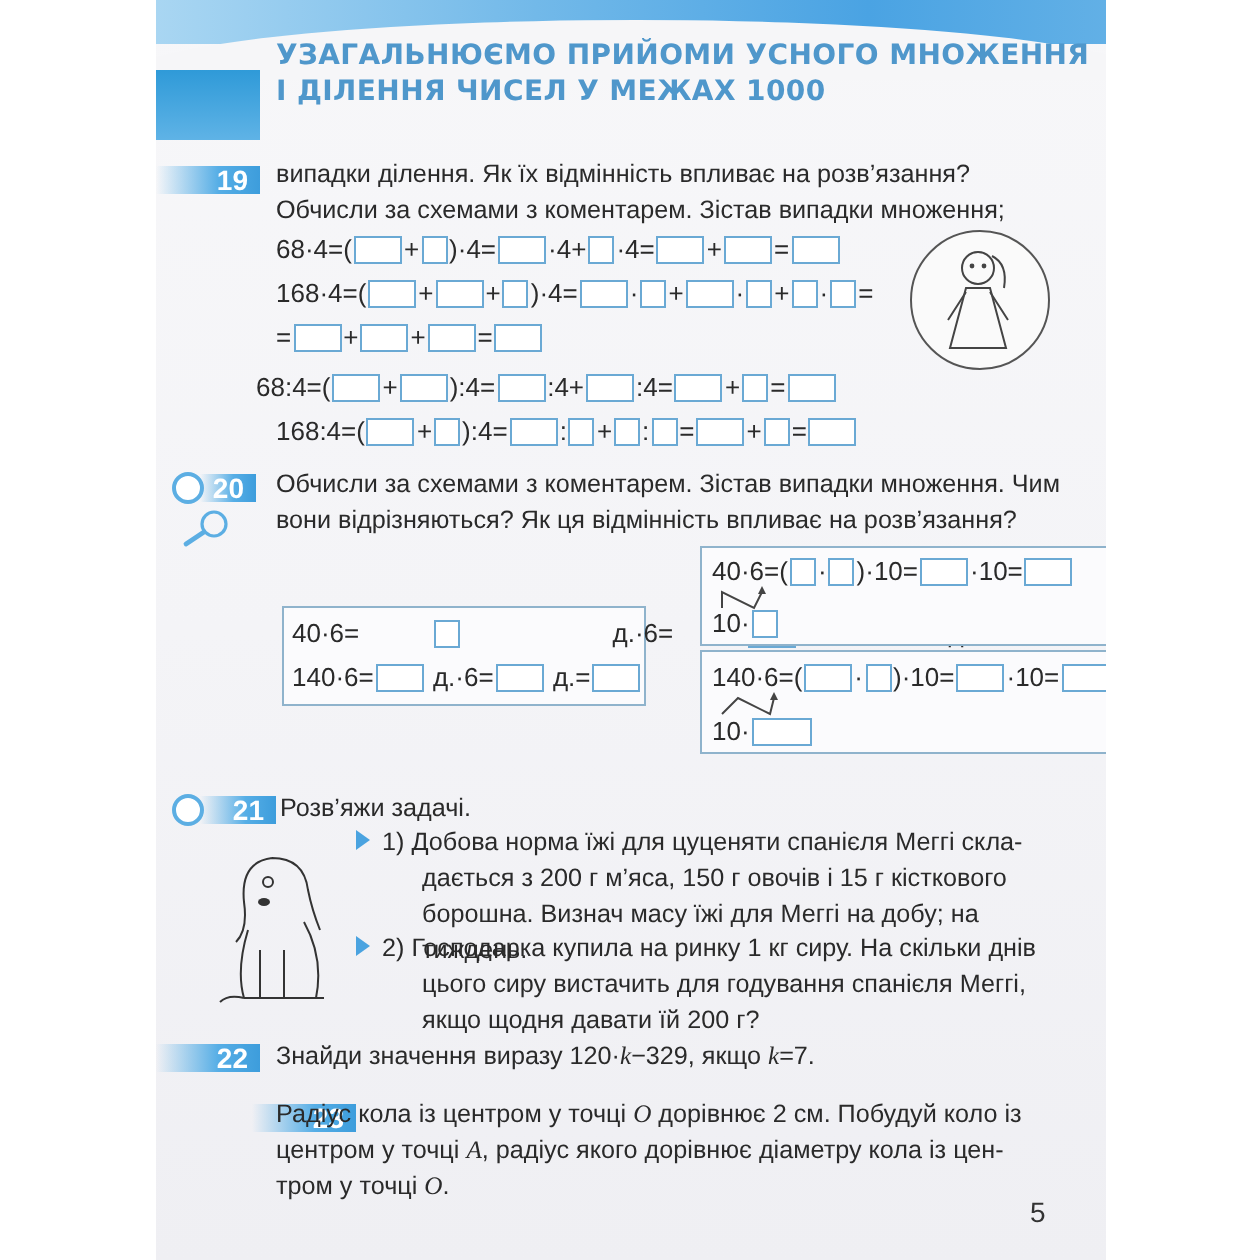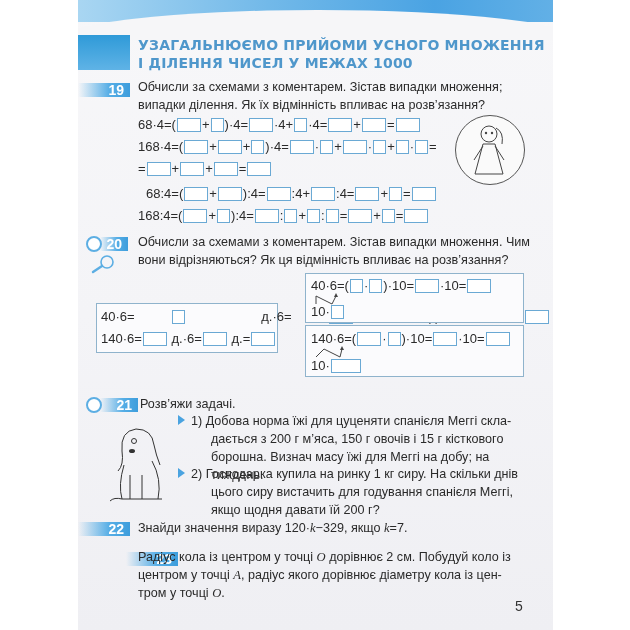--- a/index.html
+++ b/index.html
@@ -1,62 +1,62 @@
 <!DOCTYPE html>
 <html><head>
 <meta charset="utf-8">
 <style>
   html,body{margin:0;padding:0;}
   body{width:630px;height:630px;background:#ffffff;position:relative;overflow:hidden;font-family:"Liberation Sans",sans-serif;color:#2a2a2a;}
   .page{position:absolute;left:78px;top:0;width:475px;height:630px;background:linear-gradient(180deg,#f7f7f9 0%,#f4f4f7 50%,#efeff3 100%);overflow:hidden;}
   .topband{position:absolute;left:0;top:0;width:475px;height:22px;background:linear-gradient(90deg,#a9d6f2,#72b9e9 40%,#4aa3e3 75%,#62b0e6);}
   .topband:after{content:"";position:absolute;left:-20px;top:10px;width:520px;height:30px;background:#f6f6f8;border-radius:50% 50% 0 0/100% 100% 0 0;}
   .title-bar{position:absolute;left:0;top:35px;width:52px;height:35px;background:linear-gradient(180deg,#2f9ad8,#5fb3e6);}
-  .title{position:absolute;left:60px;top:36px;font-family:"DejaVu Sans",sans-serif;font-weight:bold;color:#4f97cb;font-size:14px;line-height:18px;letter-spacing:0.2px;}
+  .title{position:absolute;left:60px;top:19px;font-family:"DejaVu Sans",sans-serif;font-weight:bold;color:#4f97cb;font-size:14px;line-height:18px;letter-spacing:0.2px;}
   .num-tab{position:absolute;height:14px;background:linear-gradient(90deg,rgba(76,166,226,0) 0%,#56aee6 60%,#3d9ddc 100%);color:#fff;font-weight:bold;font-size:14px;line-height:14px;text-align:right;padding-right:6px;box-sizing:border-box;}
   .text{position:absolute;font-size:12.6px;line-height:18px;color:#2a2a2a;}
   .math{position:absolute;font-size:13px;line-height:16px;color:#2a2a2a;white-space:nowrap;display:flex;align-items:center;}
   .bx{display:inline-block;border:1px solid #6aa9d4;background:#fff;height:12px;margin:0 1px;vertical-align:middle;}
   .w1{width:11px}.w2{width:22px}.w3{width:28px}
-  .panel{position:absolute;border:1.5px solid #8fb3cc;background:#fbfbfd;}
+  .panel{position:absolute;border:1.5px solid #8fb3cc;background:#fbfbfd;margin-left:45px;}
   .circle-ill{position:absolute;border:1.5px solid #555;border-radius:50%;background:#fafafa;}
   .bullet{display:inline-block;width:0;height:0;border-top:5px solid transparent;border-bottom:5px solid transparent;border-left:7px solid #4aa3e0;margin-right:6px;}
   .pagenum{position:absolute;font-size:14px;color:#333;}
   .italic{font-family:"Liberation Serif",serif;font-style:italic;}
 </style>
 </head>
 <body>
 
 <div class="page">
   <div class="topband"></div>
 
   <div class="title-bar"></div>
   <div class="title">
     <div>УЗАГАЛЬНЮЄМО ПРИЙОМИ УСНОГО МНОЖЕННЯ</div>
     <div>І ДІЛЕННЯ ЧИСЕЛ У МЕЖАХ 1000</div>
   </div>
 
   <div class="num-tab" style="left:0;top:83px;width:52px;">19</div>
   <div class="text" style="left:60px;top:78px;width:400px;">
+    <div>випадки ділення. Як їх відмінність впливає на розв’язання?</div>
     <div>Обчисли за схемами з коментарем. Зістав випадки множення;</div>
-    <div>випадки ділення. Як їх відмінність впливає на розв’язання?</div>
   </div>
 
   <div class="math" style="left:60px;top:117px;">
     <span>68·4=(</span>
     <span class="bx w2"></span>+<span class="bx w1"></span>)·4=<span class="bx w2"></span>·4+<span class="bx w1"></span>·4=<span class="bx w2"></span>+<span class="bx w2"></span>=<span class="bx w2"></span>
   </div>
   <div class="math" style="left:60px;top:139px;">
     <span>168·4=(</span>
     <span class="bx w2"></span>+<span class="bx w2"></span>+<span class="bx w1"></span>)·4=<span class="bx w2"></span>·<span class="bx w1"></span>+<span class="bx w2"></span>·<span class="bx w1"></span>+<span class="bx w1"></span>·<span class="bx w1"></span>=
   </div>
   <div class="math" style="left:60px;top:161px;">
     =<span class="bx w2"></span>+<span class="bx w2"></span>+<span class="bx w2"></span>=<span class="bx w2"></span>
   </div>
-  <div class="math" style="left:68px;top:186px;">
+  <div class="math" style="left:50px;top:186px;">
     <span>68:4=(</span>
     <span class="bx w2"></span>+<span class="bx w2"></span>):4=<span class="bx w2"></span>:4+<span class="bx w2"></span>:4=<span class="bx w2"></span>+<span class="bx w1"></span>=<span class="bx w2"></span>
   </div>
   <div class="math" style="left:60px;top:208px;">
     <span>168:4=(</span>
     <span class="bx w2"></span>+<span class="bx w1"></span>):4=<span class="bx w2"></span>:<span class="bx w1"></span>+<span class="bx w1"></span>:<span class="bx w1"></span>=<span class="bx w2"></span>+<span class="bx w1"></span>=<span class="bx w2"></span>
   </div>
 
   <div class="circle-ill" style="left:377px;top:115px;width:68px;height:68px;">
     <svg width="68" height="68" viewBox="0 0 68 68">

